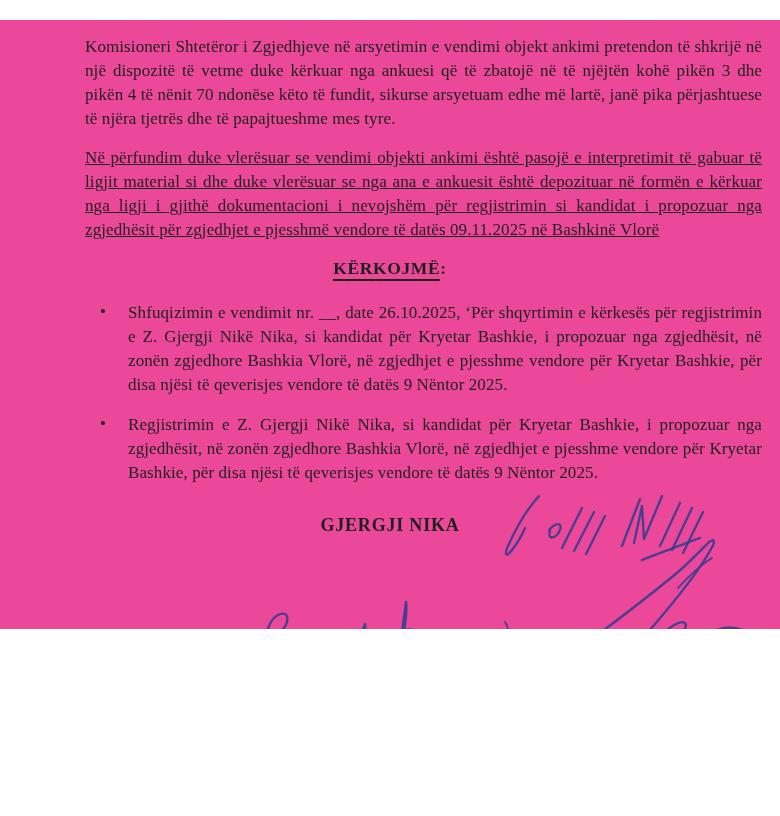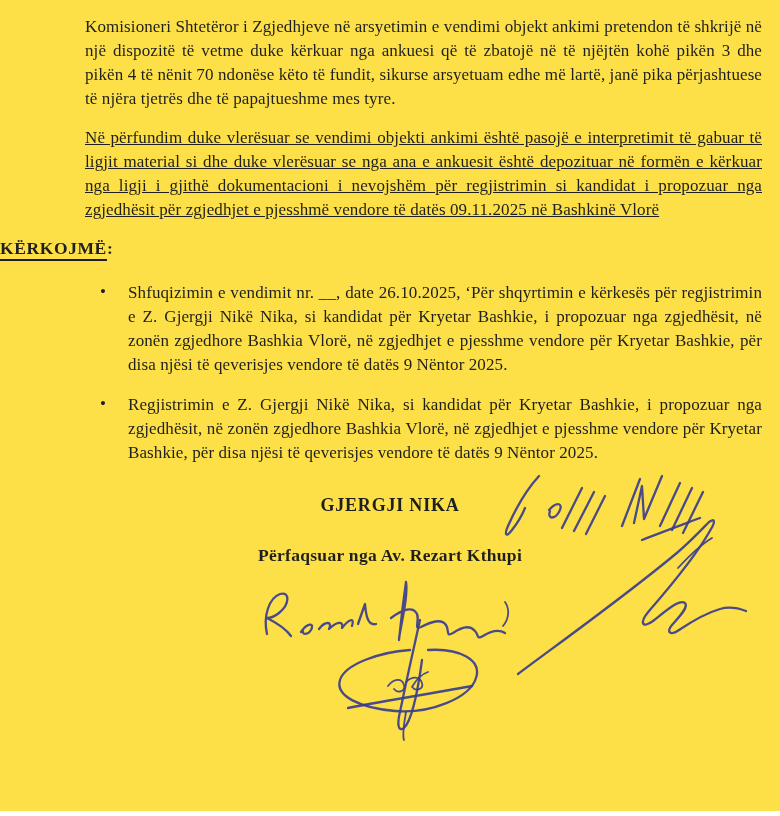--- a/index.html
+++ b/index.html
@@ -1,35 +1,36 @@
 <!DOCTYPE html>
 <html><head>
 <meta charset="utf-8">
 <style>
   html,body { margin:0; padding:0; background:#ffffff; }
   .page {
     position:relative;
-    width:780px; height:811px;
-    background:#fde047;
+    width:780px; height:609px;
+    background:#ec4899;
     font-family:"Liberation Serif", serif;
     color:#1f1f1f;
     overflow:hidden;
+    margin-top:20px;
   }
   .content { padding-top:15px; }
   .para {
     margin:0 18px 0 85px;
     font-size:17px;
     line-height:24px;
     text-align:justify;
     letter-spacing:0.1px;
   }
   .para.second { margin-top:15px;text-decoration:underline; }
   .heading {
     margin-top:16px;
-    text-align:left;
+    text-align:center;
     font-size:17.5px;
     font-weight:bold;
     letter-spacing:0.6px;
   }
   .heading .hl {
     border-bottom:2px solid #1f1f1f;
     padding-bottom:1px;
   }
   ul.bullets {
     list-style:none;
@@ -92,21 +93,20 @@
         <span>Shfuqizimin e vendimit nr. __, date 26.10.2025, ‘Për shqyrtimin e kërkesës për regjistrimin e Z. Gjergji Nikë Nika, si kandidat për Kryetar Bashkie, i propozuar nga zgjedhësit, në zonën zgjedhore Bashkia Vlorë, në zgjedhjet e pjesshme vendore për Kryetar Bashkie, për disa njësi të qeverisjes vendore të datës 9 Nëntor 2025.</span>
       </li>
       <li>
         <span class="marker">•</span>
         <span>Regjistrimin e Z. Gjergji Nikë Nika, si kandidat për Kryetar Bashkie, i propozuar nga zgjedhësit, në zonën zgjedhore Bashkia Vlorë, në zgjedhjet e pjesshme vendore për Kryetar Bashkie, për disa njësi të qeverisjes vendore të datës 9 Nëntor 2025.</span>
       </li>
     </ul>
 
     <div class="signatory-name">GJERGJI NIKA</div>
 
-    <div class="representative">Përfaqsuar nga Av. Rezart Kthupi</div>
   </div>
 
   <svg class="sig" style="left:492px; top:466px;" width="230" height="92" viewBox="0 0 230 92">
     <path d="M47,10 C36,22 24,42 16,60 C12,69 14,72 20,64 C27,55 31,47 33,42"></path>
     <path d="M57,44 C65,35 72,37 67,46 C63,53 55,54 58,45"></path>
     <path d="M70,62 L90,22"></path>
     <path d="M82,65 L102,26"></path>
     <path d="M94,68 L113,30"></path>
     <path d="M130,60 L148,13"></path>
     <path d="M142,57 L150,20 L152,53 L170,10"></path>

